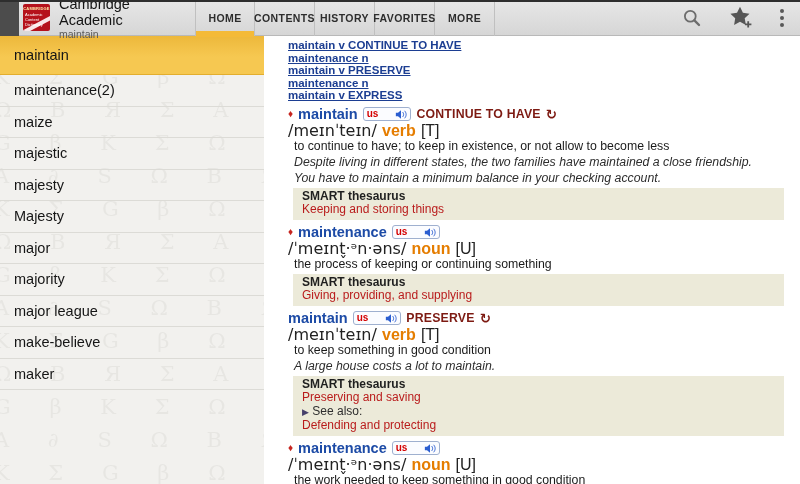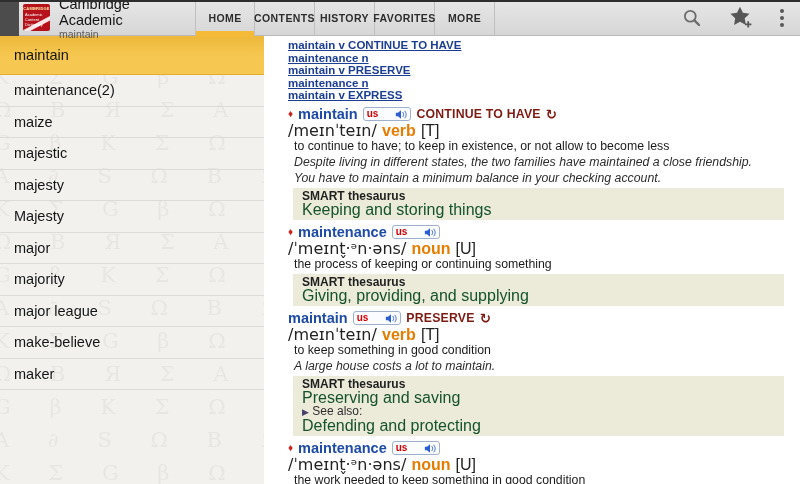--- a/index.html
+++ b/index.html
@@ -68,21 +68,21 @@
   .cycle { color:#7d1a12; font-weight:bold; font-size:13.5px; line-height:1;
     font-family:"DejaVu Sans", sans-serif; cursor:pointer; }
   .pron { margin-top:1px; font-size:16px; color:#222; font-family:"DejaVu Sans", sans-serif; line-height:14px; }
   .pos { color:#e57d00; font-weight:bold; font-family:"Liberation Sans", sans-serif; }
   .gram { color:#222; font-family:"Liberation Sans", sans-serif; }
   .def { padding-left:6px; margin-top:1px; line-height:14px; }
   .ex { padding-left:6px; margin-top:2px; line-height:14px; font-style:italic; color:#2d2d2d; }
 
   .thes { background:#ecead9; margin:3px 6px 3px 5px; padding:2px 8px 3px 9px; }
   .thes .t { font-weight:bold; color:#1f1f1f; font-size:12px; line-height:13.5px; }
-  .thes a { display:block; color:#14532d; font-size:16px; line-height:13.5px; cursor:pointer; text-decoration:none; }
+  .thes a { display:block; color:#b91c1c; font-size:12px; line-height:13.5px; cursor:pointer; text-decoration:none; }
   .seealso { font-size:12px; line-height:13.5px; color:#2e2e2e; }
   .seealso .tri { font-size:9px; color:#46406b; font-family:"DejaVu Sans", sans-serif; }
 
   svg { display:block; }
 </style>
 </head>
 <body>
 
 <div class="screen">
 

